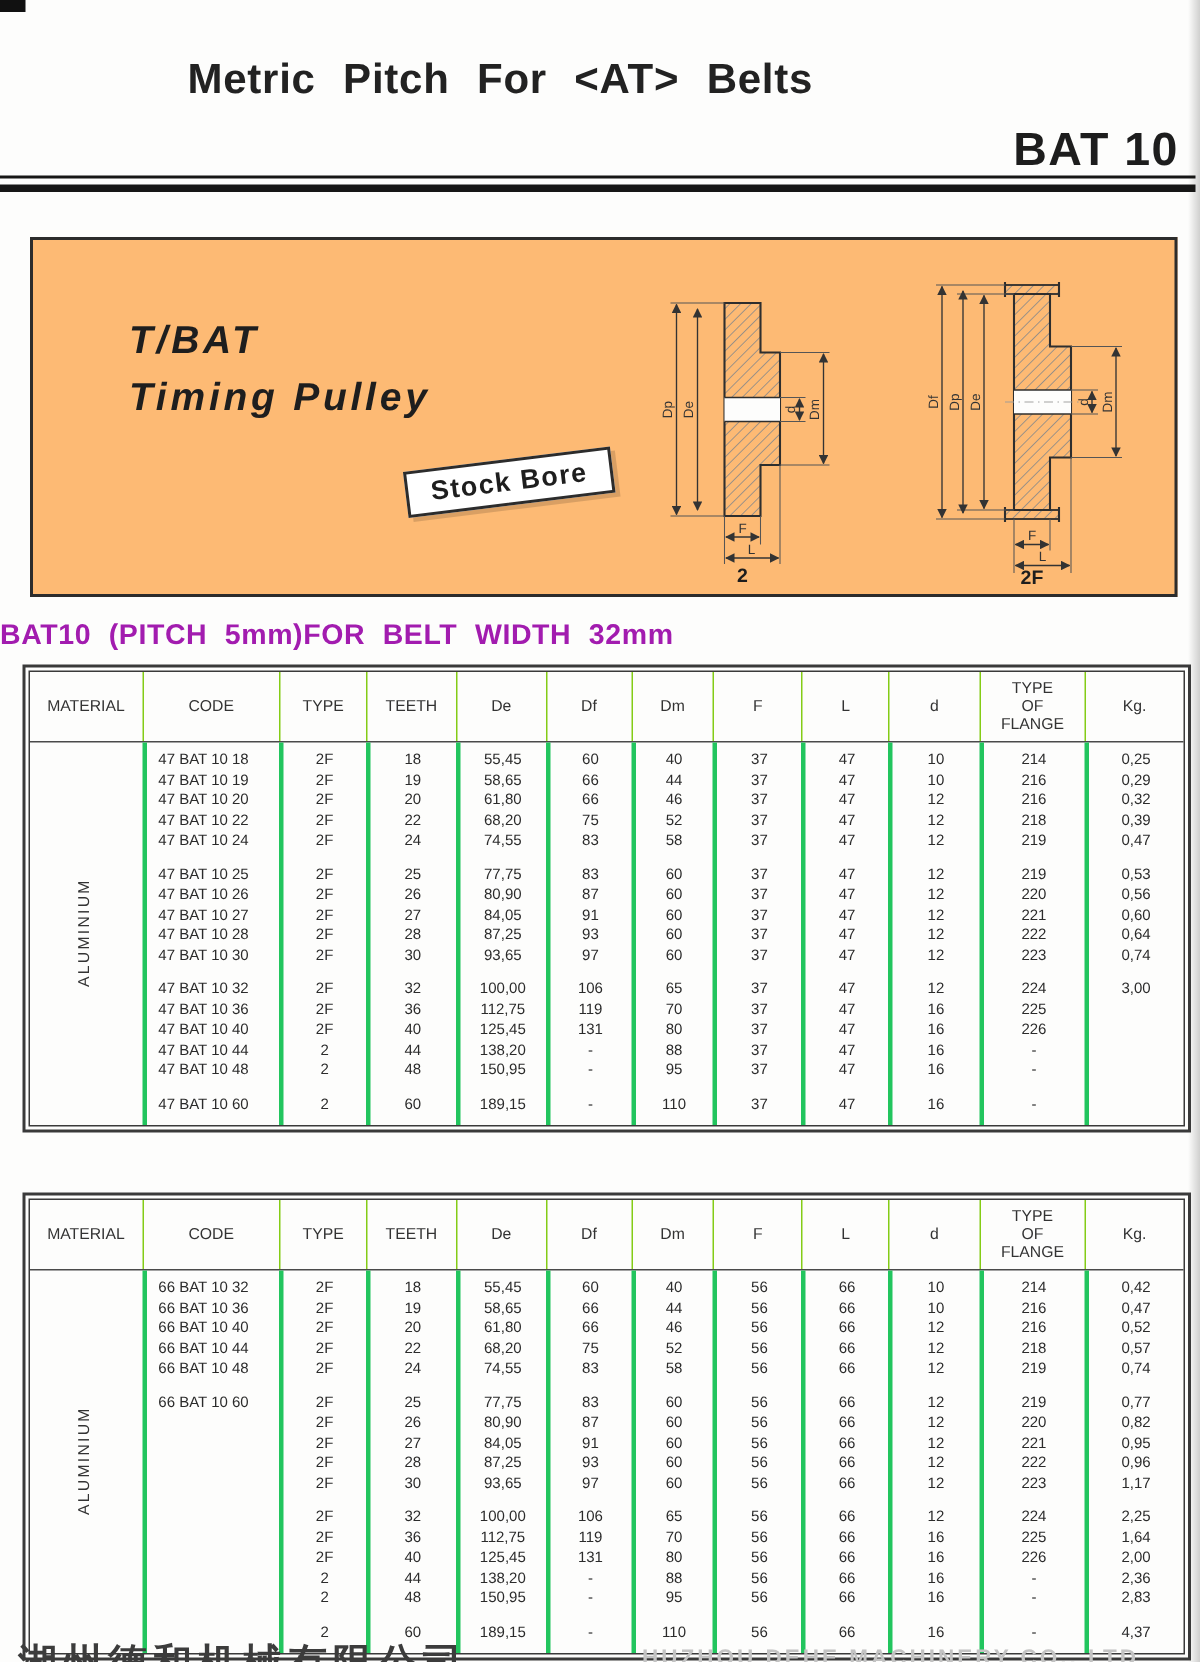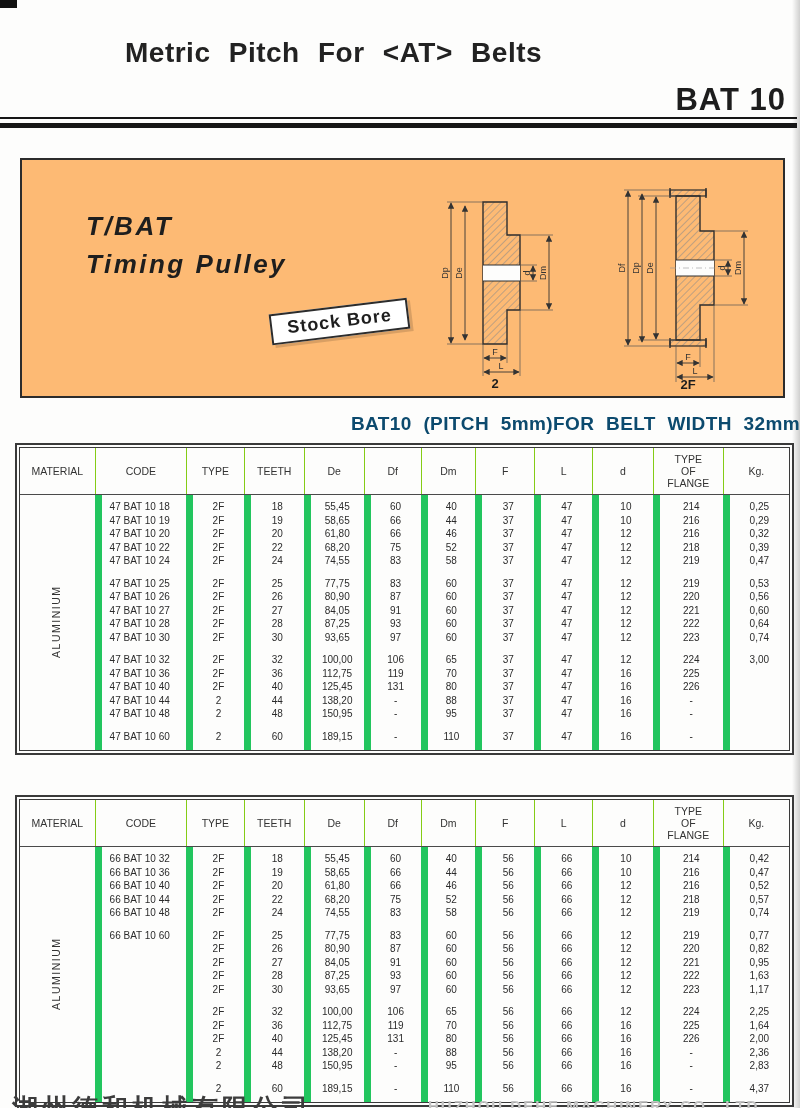--- a/index.html
+++ b/index.html
@@ -20,31 +20,31 @@
   .panel{position:absolute;left:20px;top:158px;width:761px;height:236px;border:2px solid #2c2c2c;background:#fdba74;}
   .product-name{position:absolute;left:64px;top:48px;font-size:26px;font-weight:bold;font-style:italic;
                 letter-spacing:2.5px;color:#1e1e1e;line-height:1.45;}
   .stamp{position:absolute;left:248px;top:146px;transform:rotate(-7deg);background:#fff;
          border:2px solid #2c2c2c;padding:3px 15px;font-size:18px;font-weight:bold;letter-spacing:1px;
          color:#1e1e1e;box-shadow:3px 3px 0 rgba(0,0,0,.14);}
   svg text{font-family:"Liberation Sans","DejaVu Sans",sans-serif;fill:#333;}
   .dim-caption{font-weight:bold;font-size:13px;fill:#1d1d1d;}
 
   
-  .tbl-title{position:absolute;width:100%;text-align:right;font-size:19px;font-weight:bold;
-             word-spacing:6px;letter-spacing:.4px;color:#0c4a6e;}
+  .tbl-title{position:absolute;width:100%;text-align:left;font-size:19px;font-weight:bold;
+             word-spacing:6px;letter-spacing:.4px;color:#a21caf;}
   .tblwrap{position:absolute;left:15px;width:771px;border:2px solid #3a3a3a;padding:2px;background:#fdfdfc;}
   .tbl{border:1px solid #3a3a3a;}
   .thead{display:grid;border-bottom:1px solid #4a4a4a;}
   .hc{display:flex;align-items:center;justify-content:center;text-align:center;font-size:10.5px;
       color:#333;padding:4px 1px;min-height:38px;white-space:pre-line;line-height:1.15;}
   .hc + .hc{border-left:1px solid #84cc16;}
   .tbody{display:grid;}
   .bcol{padding:5px 0 7px 0;font-size:10px;text-align:center;line-height:13.5px;}
-  .bcol + .bcol{border-left:7px solid #22c55e;}
+  .bcol + .bcol{border-left:3px solid #22c55e;}
   .grp + .grp{margin-top:9px;}
   .codecol .ln{text-align:left;padding-left:8px;white-space:nowrap;}
   .mat{display:flex;align-items:center;justify-content:center;}
   .mat span{transform:rotate(-90deg);white-space:nowrap;font-size:10.5px;letter-spacing:1.5px;color:#333;}
 
   
   .footer-cn{position:absolute;left:12px;top:1091px;font-size:26px;font-weight:bold;color:#3c3c3c;
              letter-spacing:4px;white-space:nowrap;}
   .footer-en{position:absolute;left:428px;top:1097px;font-size:15px;color:#c3c3c3;
              letter-spacing:2px;white-space:nowrap;font-weight:bold;}
@@ -750,21 +750,21 @@
               <div class="ln">0,42</div>
               <div class="ln">0,47</div>
               <div class="ln">0,52</div>
               <div class="ln">0,57</div>
               <div class="ln">0,74</div>
             </div>
             <div class="grp">
               <div class="ln">0,77</div>
               <div class="ln">0,82</div>
               <div class="ln">0,95</div>
-              <div class="ln">1,63</div>
+              <div class="ln">0,96</div>
               <div class="ln">1,17</div>
             </div>
             <div class="grp">
               <div class="ln">2,25</div>
               <div class="ln">1,64</div>
               <div class="ln">2,00</div>
               <div class="ln">2,36</div>
               <div class="ln">2,83</div>
             </div>
             <div class="grp">

